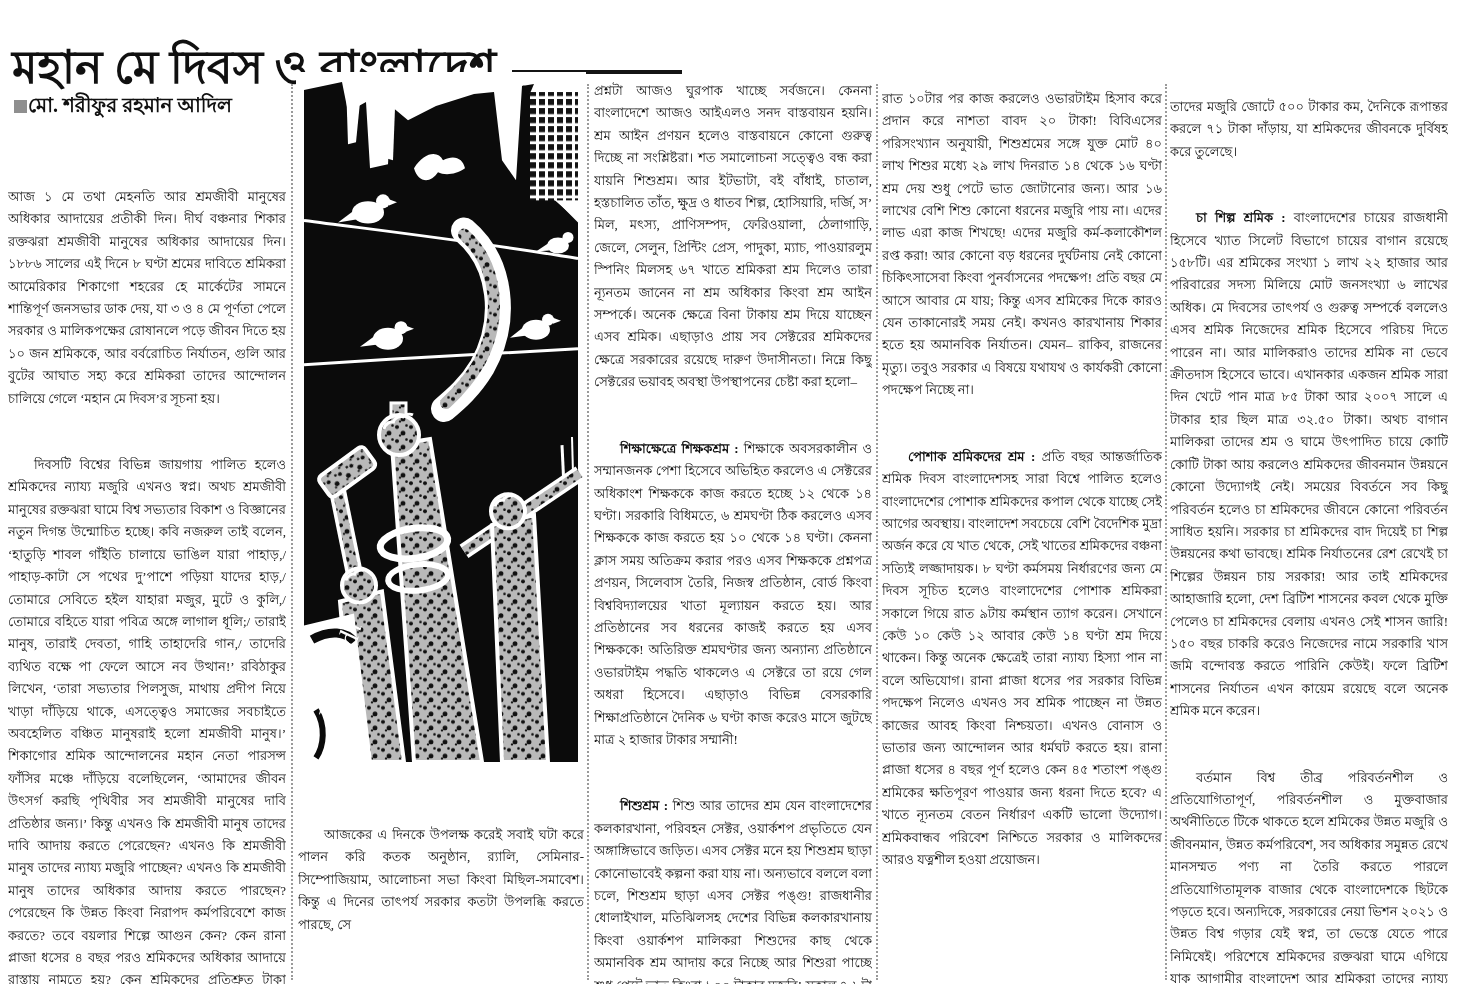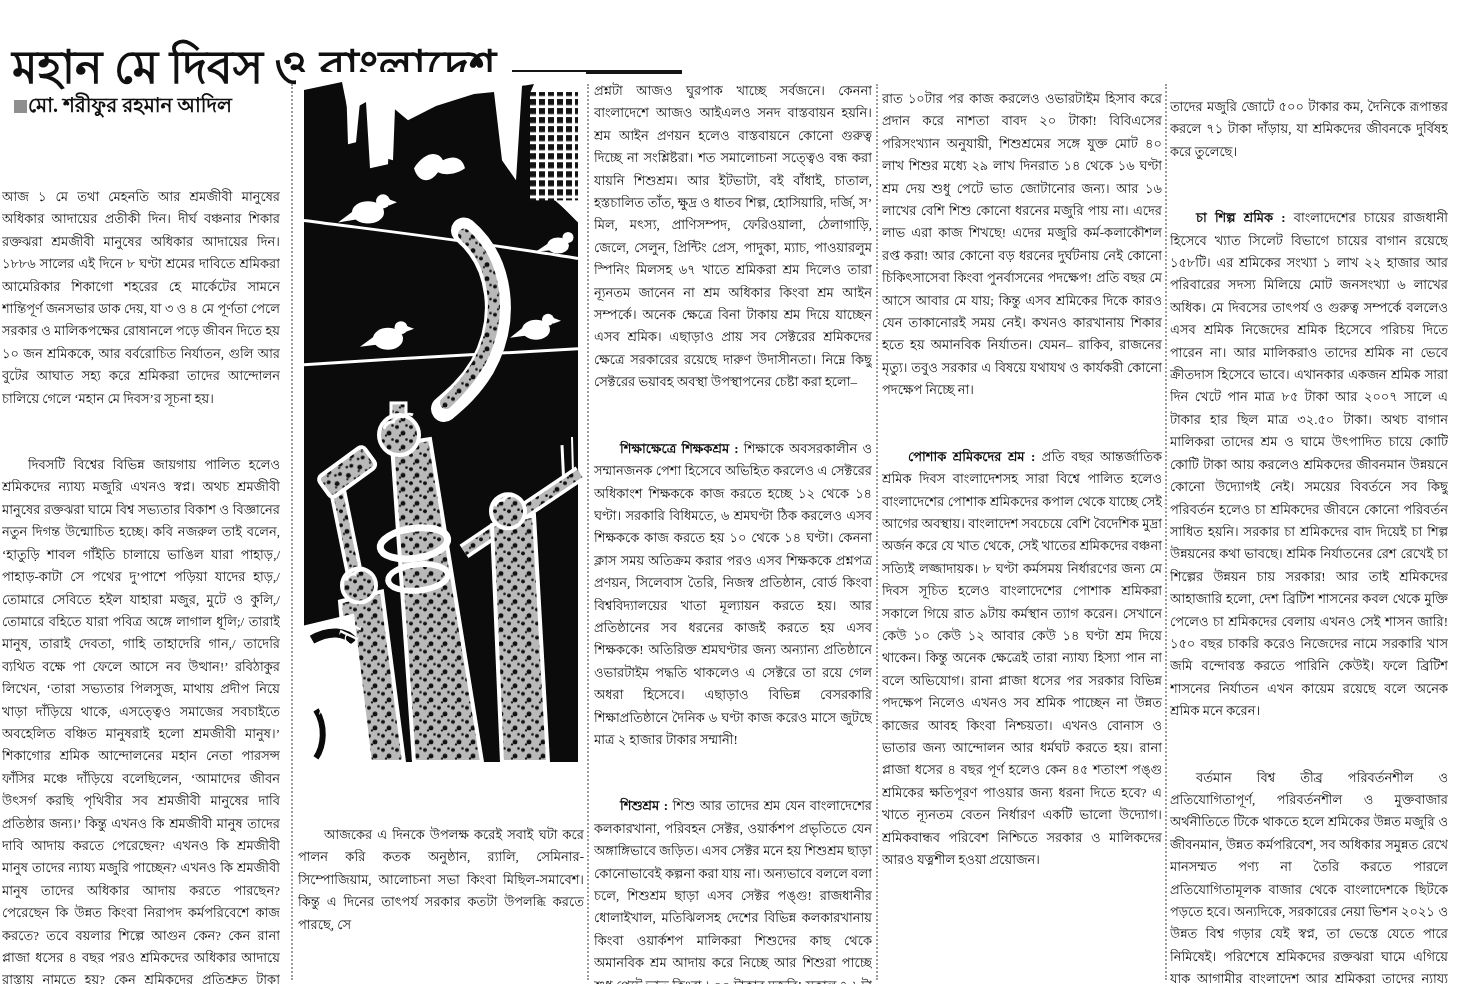--- a/index.html
+++ b/index.html
@@ -10,21 +10,21 @@
   .rule{width:170px;height:4px;background:#141414;margin-top:8px;}
   .byline{position:absolute;left:14px;top:90px;display:flex;align-items:center;gap:1px;
           font-size:20px;font-weight:700;}
   .byline-sq{width:13px;height:13px;background:#8f8f8f;flex:0 0 auto;}
   .col{position:absolute;text-align:justify;font-size:13px;line-height:22.4px;overflow:hidden;}
   .para{margin:0 0 1px 0;}
   .indent{text-indent:26px;margin-top:44px;}
   .lead{font-weight:700;}
   .divider{position:absolute;top:84px;bottom:4px;width:0;border-left:2px dotted #9a9a9a;}
   #dv1{left:291px;} #dv2{left:587px;} #dv3{left:876px;} #dv4{left:1165px;}
-  #col1{left:2px;top:186px;width:278px;height:798px;}
+  #col1{left:8px;top:186px;width:278px;height:798px;}
   #illus{position:absolute;left:296px;top:72px;width:290px;height:702px;}
   #col2{left:298px;top:780px;width:286px;height:204px;}
   #col3{left:594px;top:80px;width:278px;height:904px;}
   #col4{left:882px;top:88px;width:280px;height:904px;}
   #col5{left:1170px;top:96px;width:278px;height:904px;}
   svg .sigtext{font-family:"Liberation Serif",serif;font-style:italic;}
 </style>
 </head>
 <body>
 

